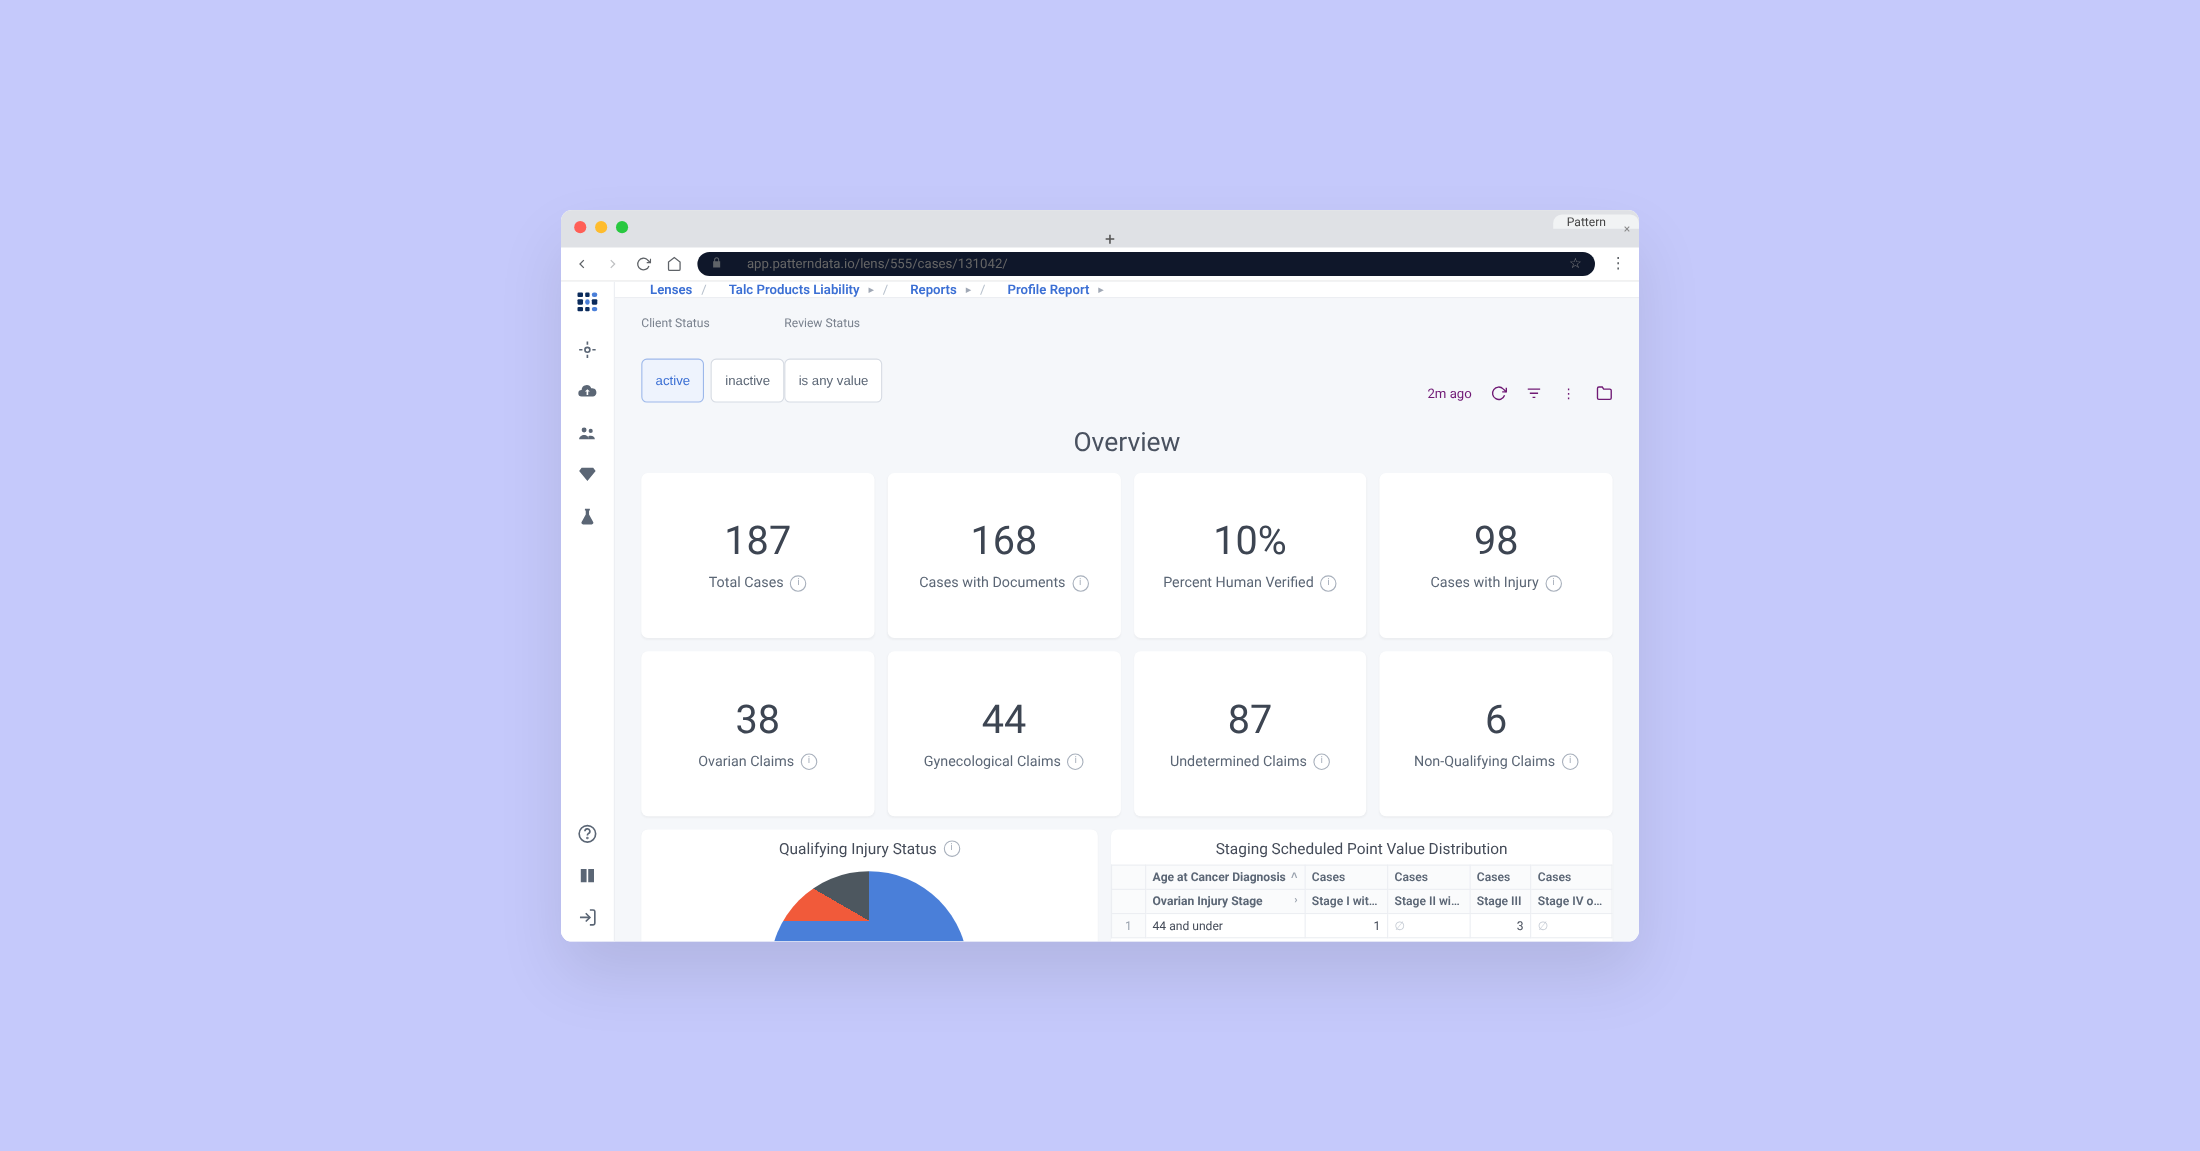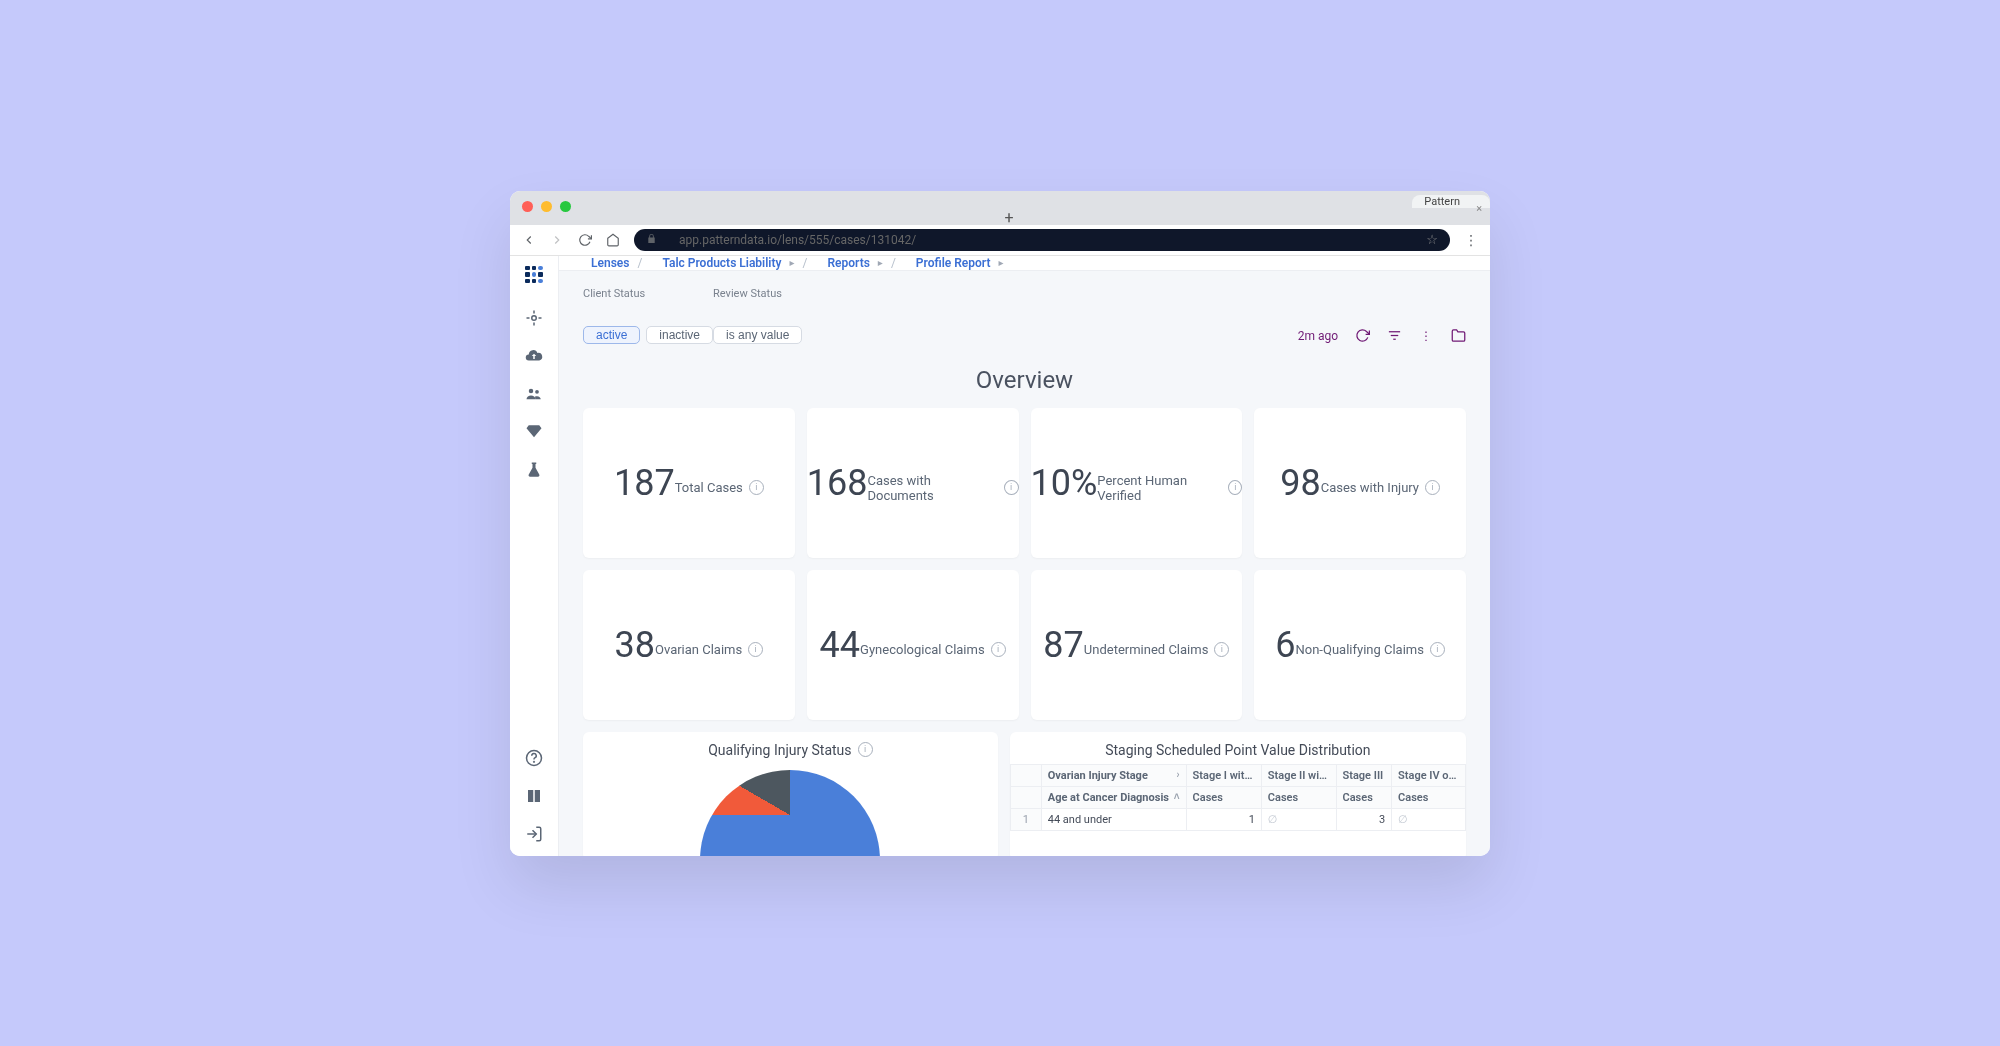--- a/index.html
+++ b/index.html
@@ -182,21 +182,21 @@
     margin-bottom: 6px;
   }
   .seg {
     display: inline-flex;
     gap: 6px;
   }
   .seg button {
     background: #fff;
     border: 1px solid #d6dbe3;
     border-radius: 5px;
-    padding: 1px 12px;
+    padding: 12px 12px;
     font-size: 12px;
     color: #5b6675;
     cursor: pointer;
     margin-top: 20px;
   }
   .seg button.active {
     background: #eef3fd;
     border-color: #9db8ea;
     color: #3b6fd4;
   }
@@ -228,21 +228,21 @@
     grid-template-columns: repeat(4, 1fr);
     gap: 12px;
     padding: 0 24px;
   }
   .card {
     background: #fff;
     border-radius: 6px;
     box-shadow: 0 1px 2px rgba(0,0,0,0.04);
     height: 150px;
     display: flex;
-    flex-direction: row;
+    flex-direction: column;
     align-items: center;
     justify-content: center;
   }
   .card-value {
     font-size: 36px;
     color: #3d4552;
     font-weight: 400;
   }
   .card-label {
     margin-top: 10px;
@@ -578,38 +578,38 @@
 
         <div class="panel">
           <div class="panel-title">
             <span>Staging Scheduled Point Value Distribution</span>
           </div>
           <table class="dist">
             <tbody>
                 <tr>
               <th class="rownum"></th>
               <th class="colhead-top">
+                <span>Age at Cancer Diagnosis</span>
+                <span class="sort-ic">˄</span>
+              </th>
+              <th>Cases</th>
+              <th>Cases</th>
+              <th>Cases</th>
+              <th>Cases</th>
+            </tr>
+            <tr>
+              <th class="rownum"></th>
+              <th class="colhead-top">
                 <span>Ovarian Injury Stage</span>
                 <span class="sort-ic">›</span>
               </th>
               <th>Stage I wit…</th>
               <th>Stage II wi…</th>
               <th>Stage III</th>
               <th>Stage IV o…</th>
-            </tr>
-            <tr>
-              <th class="rownum"></th>
-              <th class="colhead-top">
-                <span>Age at Cancer Diagnosis</span>
-                <span class="sort-ic">˄</span>
-              </th>
-              <th>Cases</th>
-              <th>Cases</th>
-              <th>Cases</th>
-              <th>Cases</th>
             </tr>
             <tr>
               <td class="rownum">1</td>
               <td>44 and under</td>
               <td class="right">1</td>
               <td class="null-cell">∅</td>
               <td class="right">3</td>
               <td class="null-cell">∅</td>
             </tr>
           </tbody>

